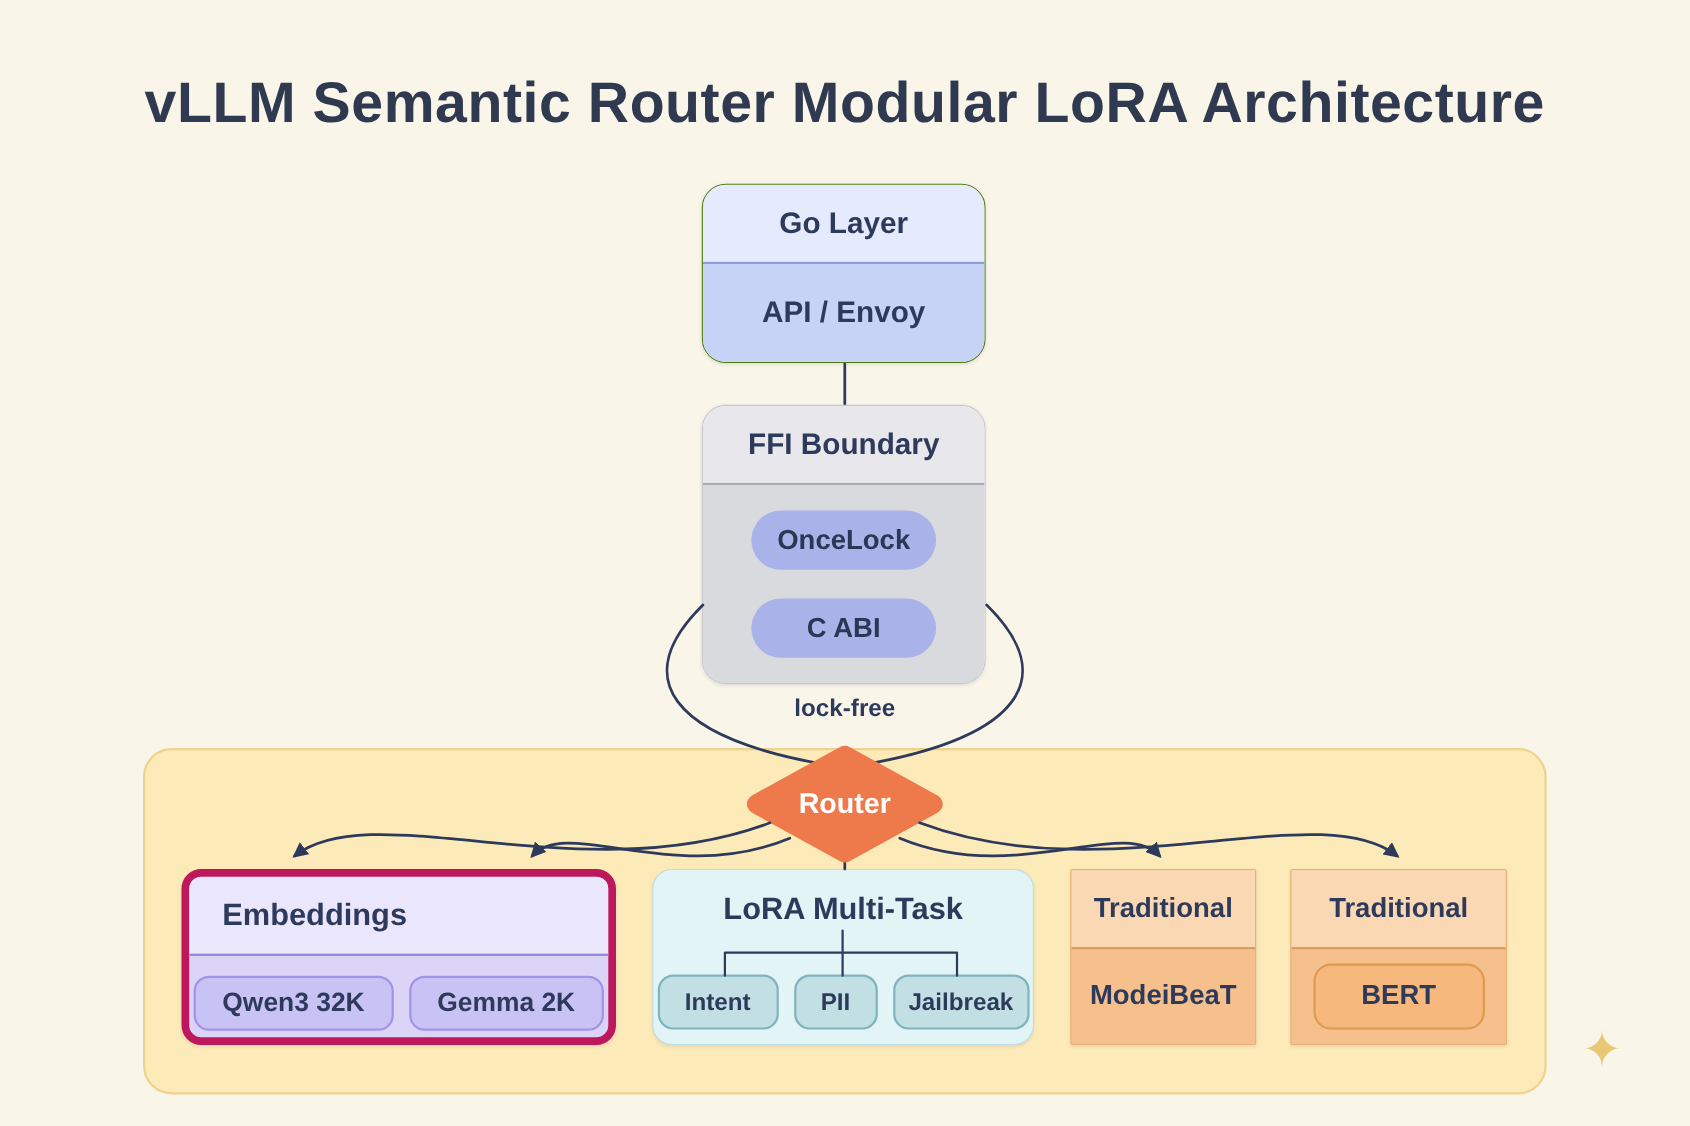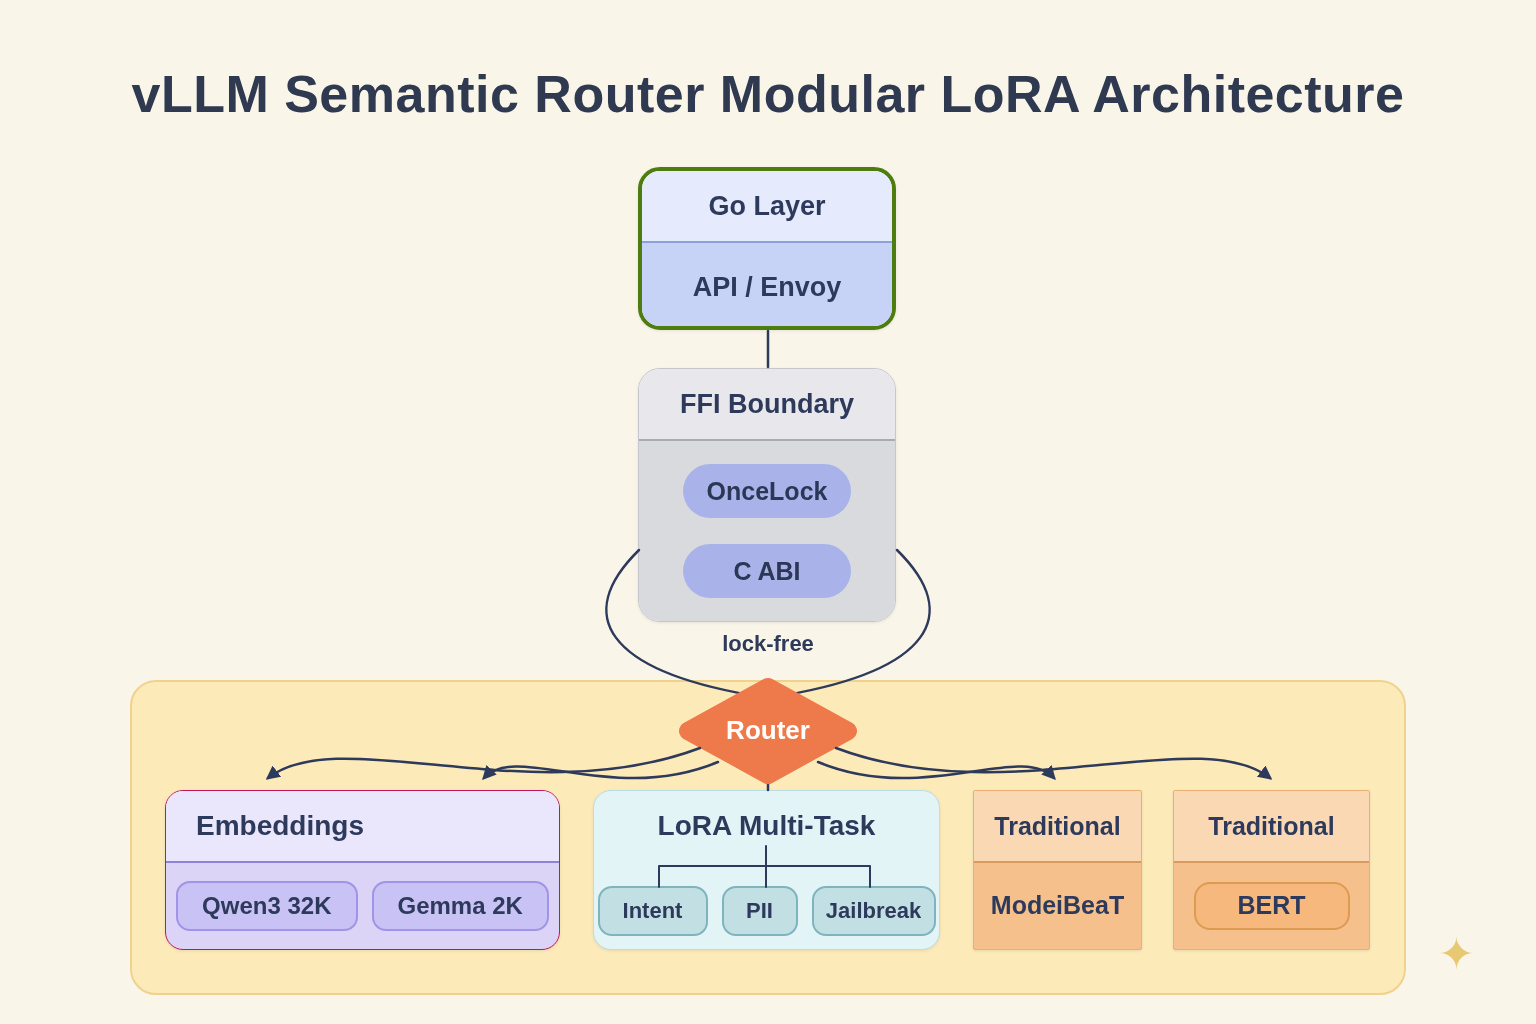--- a/index.html
+++ b/index.html
@@ -9,42 +9,42 @@
 
   .title { position: absolute; top: 64px; left: 0; width: 100%; text-align: center;
            font-size: 52px; font-weight: 700; color: #2f3950; letter-spacing: .5px; z-index: 2; }
 
   .node { position: absolute; border-radius: 22px; overflow: hidden; z-index: 2;
           box-shadow: 0 1px 3px rgba(60,60,90,.10); }
   .hd, .bd { display: flex; align-items: center; justify-content: center;
              font-weight: 700; color: #2e3a5c; }
 
   
-  .go-layer { left: 638px; top: 167px; width: 258px; height: 163px; border: 4px solid #4d7c0f; }
+  .go-layer { left: 638px; top: 167px; width: 258px; height: 163px; border: 1px solid #4d7c0f; }
   .go-layer .hd { height: 72px; background: #e5eafd; border-bottom: 2px solid #8e9fd9; font-size: 27px; }
   .go-layer .bd { height: 89px; background: #c7d2f7; font-size: 27px; }
 
   
   .ffi { left: 638px; top: 368px; width: 258px; height: 254px; border: 1px solid #c6c7ce; }
   .ffi .hd { height: 72px; background: #e8e8ec; border-bottom: 2px solid #a9aab4; font-size: 27px; }
   .ffi .bd { height: 180px; background: #d9dade; flex-direction: column; gap: 26px; }
   .ffi-pill { width: 168px; height: 54px; border-radius: 27px; background: #a9b3e9;
               display: flex; align-items: center; justify-content: center;
               font-size: 25px; font-weight: 700; color: #2c3655; }
 
   .lockfree { position: absolute; top: 631px; left: 668px; width: 200px; text-align: center;
               font-weight: 700; font-size: 22px; color: #2e3a5c; z-index: 2; }
 
   
   .lane { position: absolute; left: 130px; top: 680px; width: 1276px; height: 315px;
           background: #fdeab9; border: 2px solid #f0d28c; border-radius: 26px; z-index: 1; }
 
   
   .emb { left: 165px; top: 790px; width: 395px; height: 160px; background: #dbd4f7;
-         border: 1px solid #be185d; border-radius: 18px; }
+         border: 7px solid #be185d; border-radius: 18px; }
   .emb .hd { height: 72px; background: #eae7fc; border-bottom: 2px solid #8f83d8;
              justify-content: flex-start; padding-left: 30px; font-size: 28px; }
   .emb .bd { height: 85px; gap: 14px; }
   .pill-lav { height: 50px; border-radius: 14px; background: #c9c2f4; border: 2px solid #a193e8;
               display: flex; align-items: center; justify-content: center;
               font-size: 24px; font-weight: 700; color: #2e3a5c; padding: 0 24px; }
 
   
   .lora { left: 593px; top: 790px; width: 347px; height: 160px; background: #e3f4f7;
           border: 1px solid #bcdde2; border-radius: 18px; }
@@ -54,21 +54,21 @@
                display: flex; align-items: center; justify-content: center;
                font-size: 22px; font-weight: 700; color: #2e3a5c; }
   .w-intent { width: 110px; } .w-pii { width: 76px; } .w-jail { width: 124px; }
 
   
   .trad { background: #f5c08c; border: 1px solid #eaaf72; border-radius: 2px; }
   .trad .hd { height: 72px; background: #f9d8b3; border-bottom: 2px solid #d89a5f; font-size: 25px; }
   .trad .bd { height: 85px; font-size: 25px; }
   .trad1 { left: 973px; top: 790px; width: 169px; height: 160px; }
   .trad2 { left: 1173px; top: 790px; width: 197px; height: 160px; }
-  .pill-orange { width: 156px; height: 48px; border-radius: 16px; background: #f7b87e;
+  .pill-orange { width: 156px; height: 60px; border-radius: 16px; background: #f7b87e;
                  border: 2px solid #dd9b52; display: flex; align-items: center; justify-content: center;
                  font-size: 25px; font-weight: 700; color: #2e3a5c; }
 
   
   #overlay { position: absolute; left: 0; top: 0; z-index: 5; pointer-events: none; }
   .conn { fill: none; stroke: #2e3a5c; stroke-width: 2.5; stroke-linecap: round; }
   .conn.thin { stroke-width: 2; }
 
   .router-label { position: absolute; left: 688px; top: 715px; width: 160px; text-align: center;
                   color: #ffffff; font-size: 26px; font-weight: 700; z-index: 6; }

